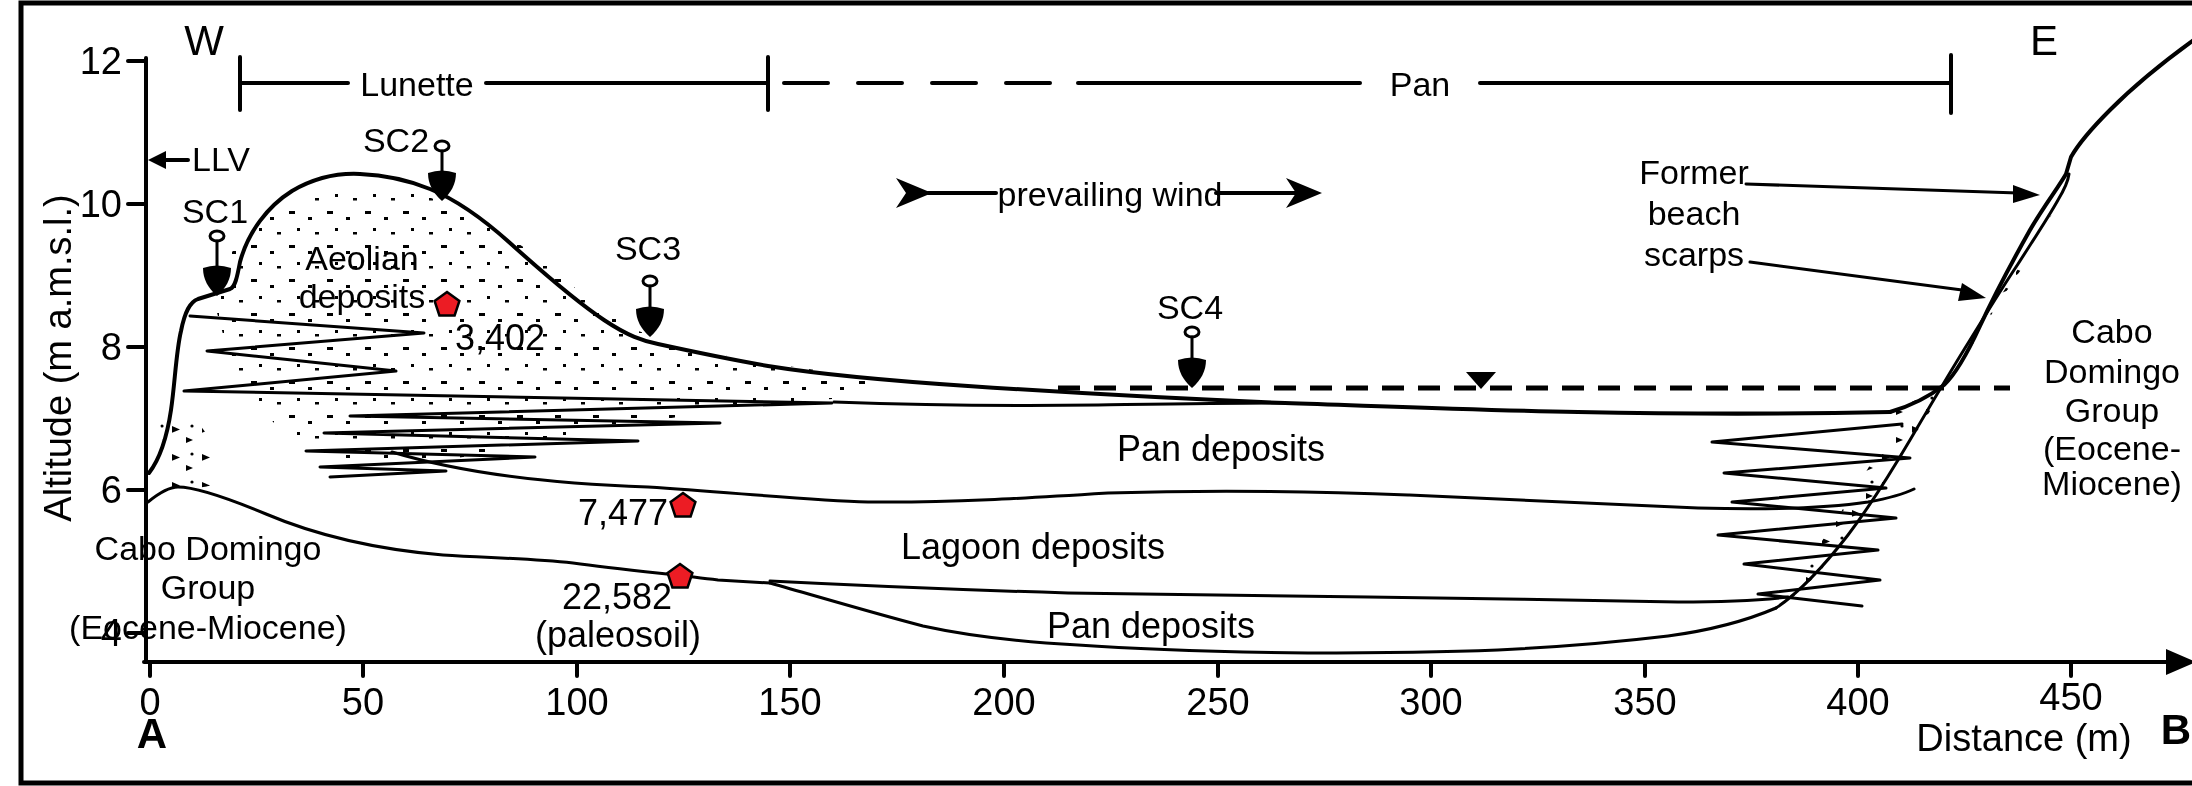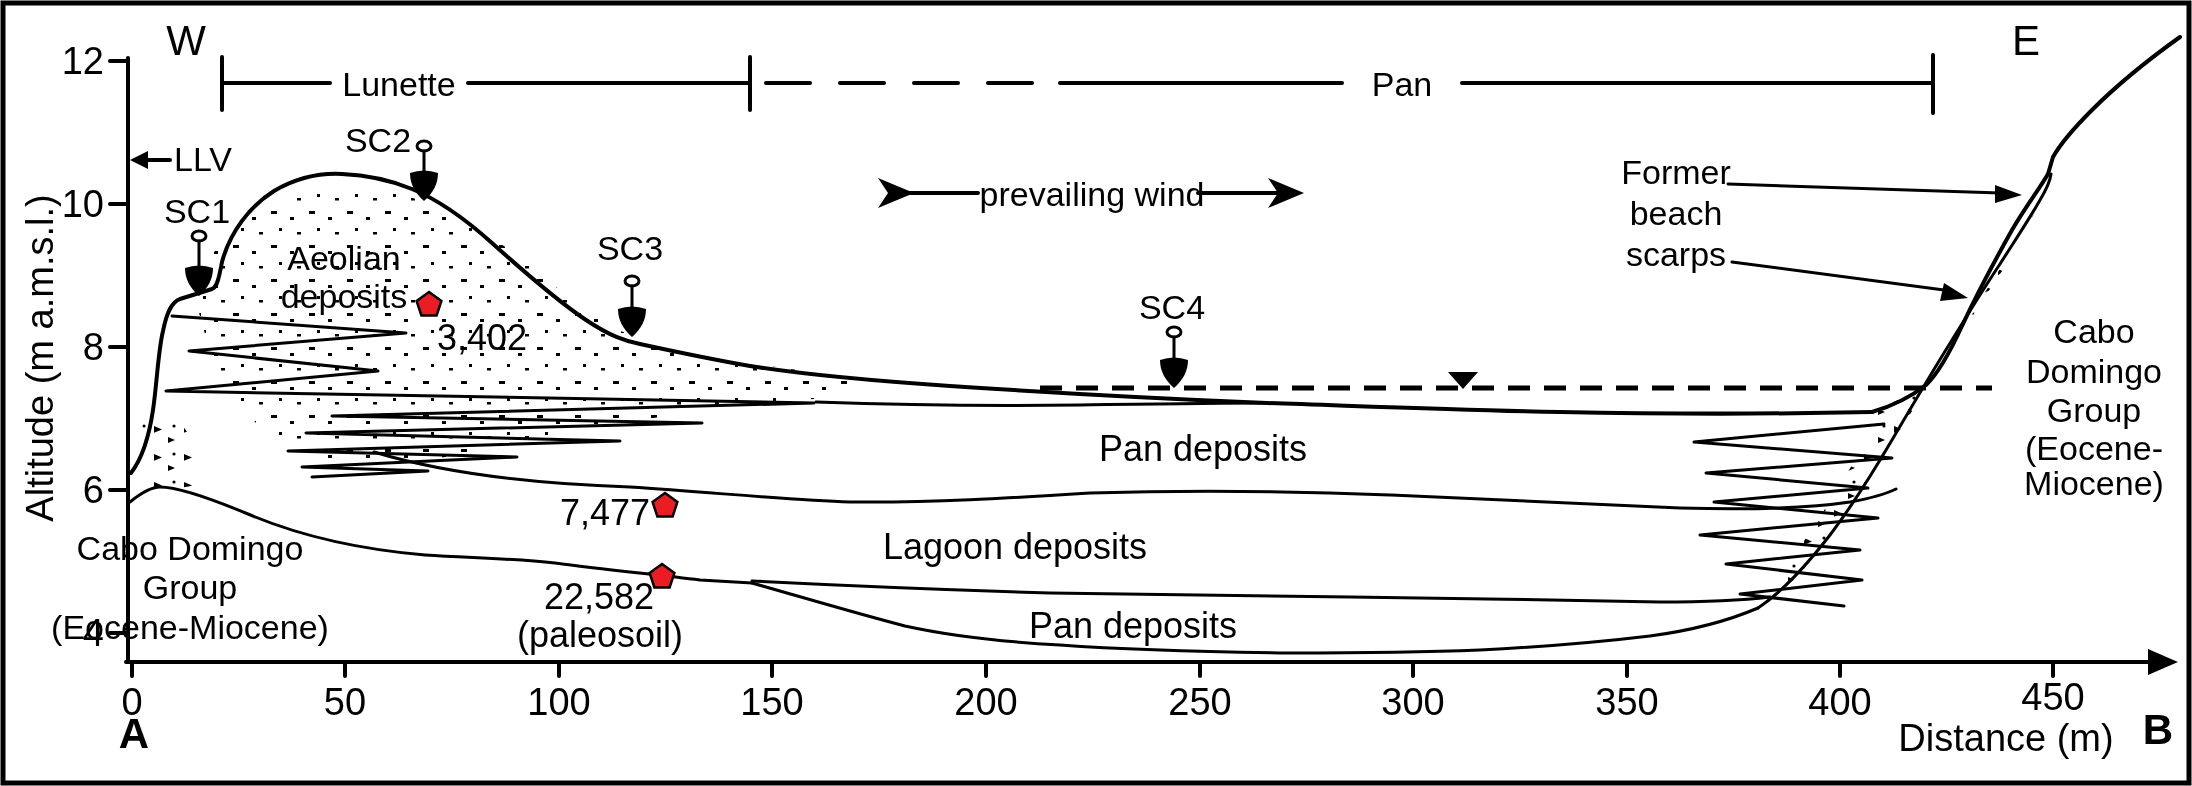--- a/index.html
+++ b/index.html
@@ -1,16 +1,16 @@
 <!DOCTYPE html>
 <html><head>
 <meta charset="utf-8">
 <style>
   html,body{margin:0;padding:0;background:#ffffff;}
-  .fig-wrap{width:1960px;height:786px;position:relative;background:#fff;font-family:"Liberation Sans",sans-serif;}
+  .fig-wrap{width:1960px;height:786px;position:relative;background:#fff;font-family:"Liberation Sans",sans-serif;margin-left:18px;}
   svg{display:block;}
   text{fill:#000;font-family:"Liberation Sans",sans-serif;}
   .t34{font-size:34px;}
   .t36{font-size:36px;}
   .t38{font-size:38px;}
   .t42{font-size:42px;}
   .bold{font-weight:bold;}
   .ln{stroke:#000;fill:none;stroke-linecap:round;stroke-linejoin:round;}
   .w4{stroke-width:4px;}
   .w3{stroke-width:3px;}

